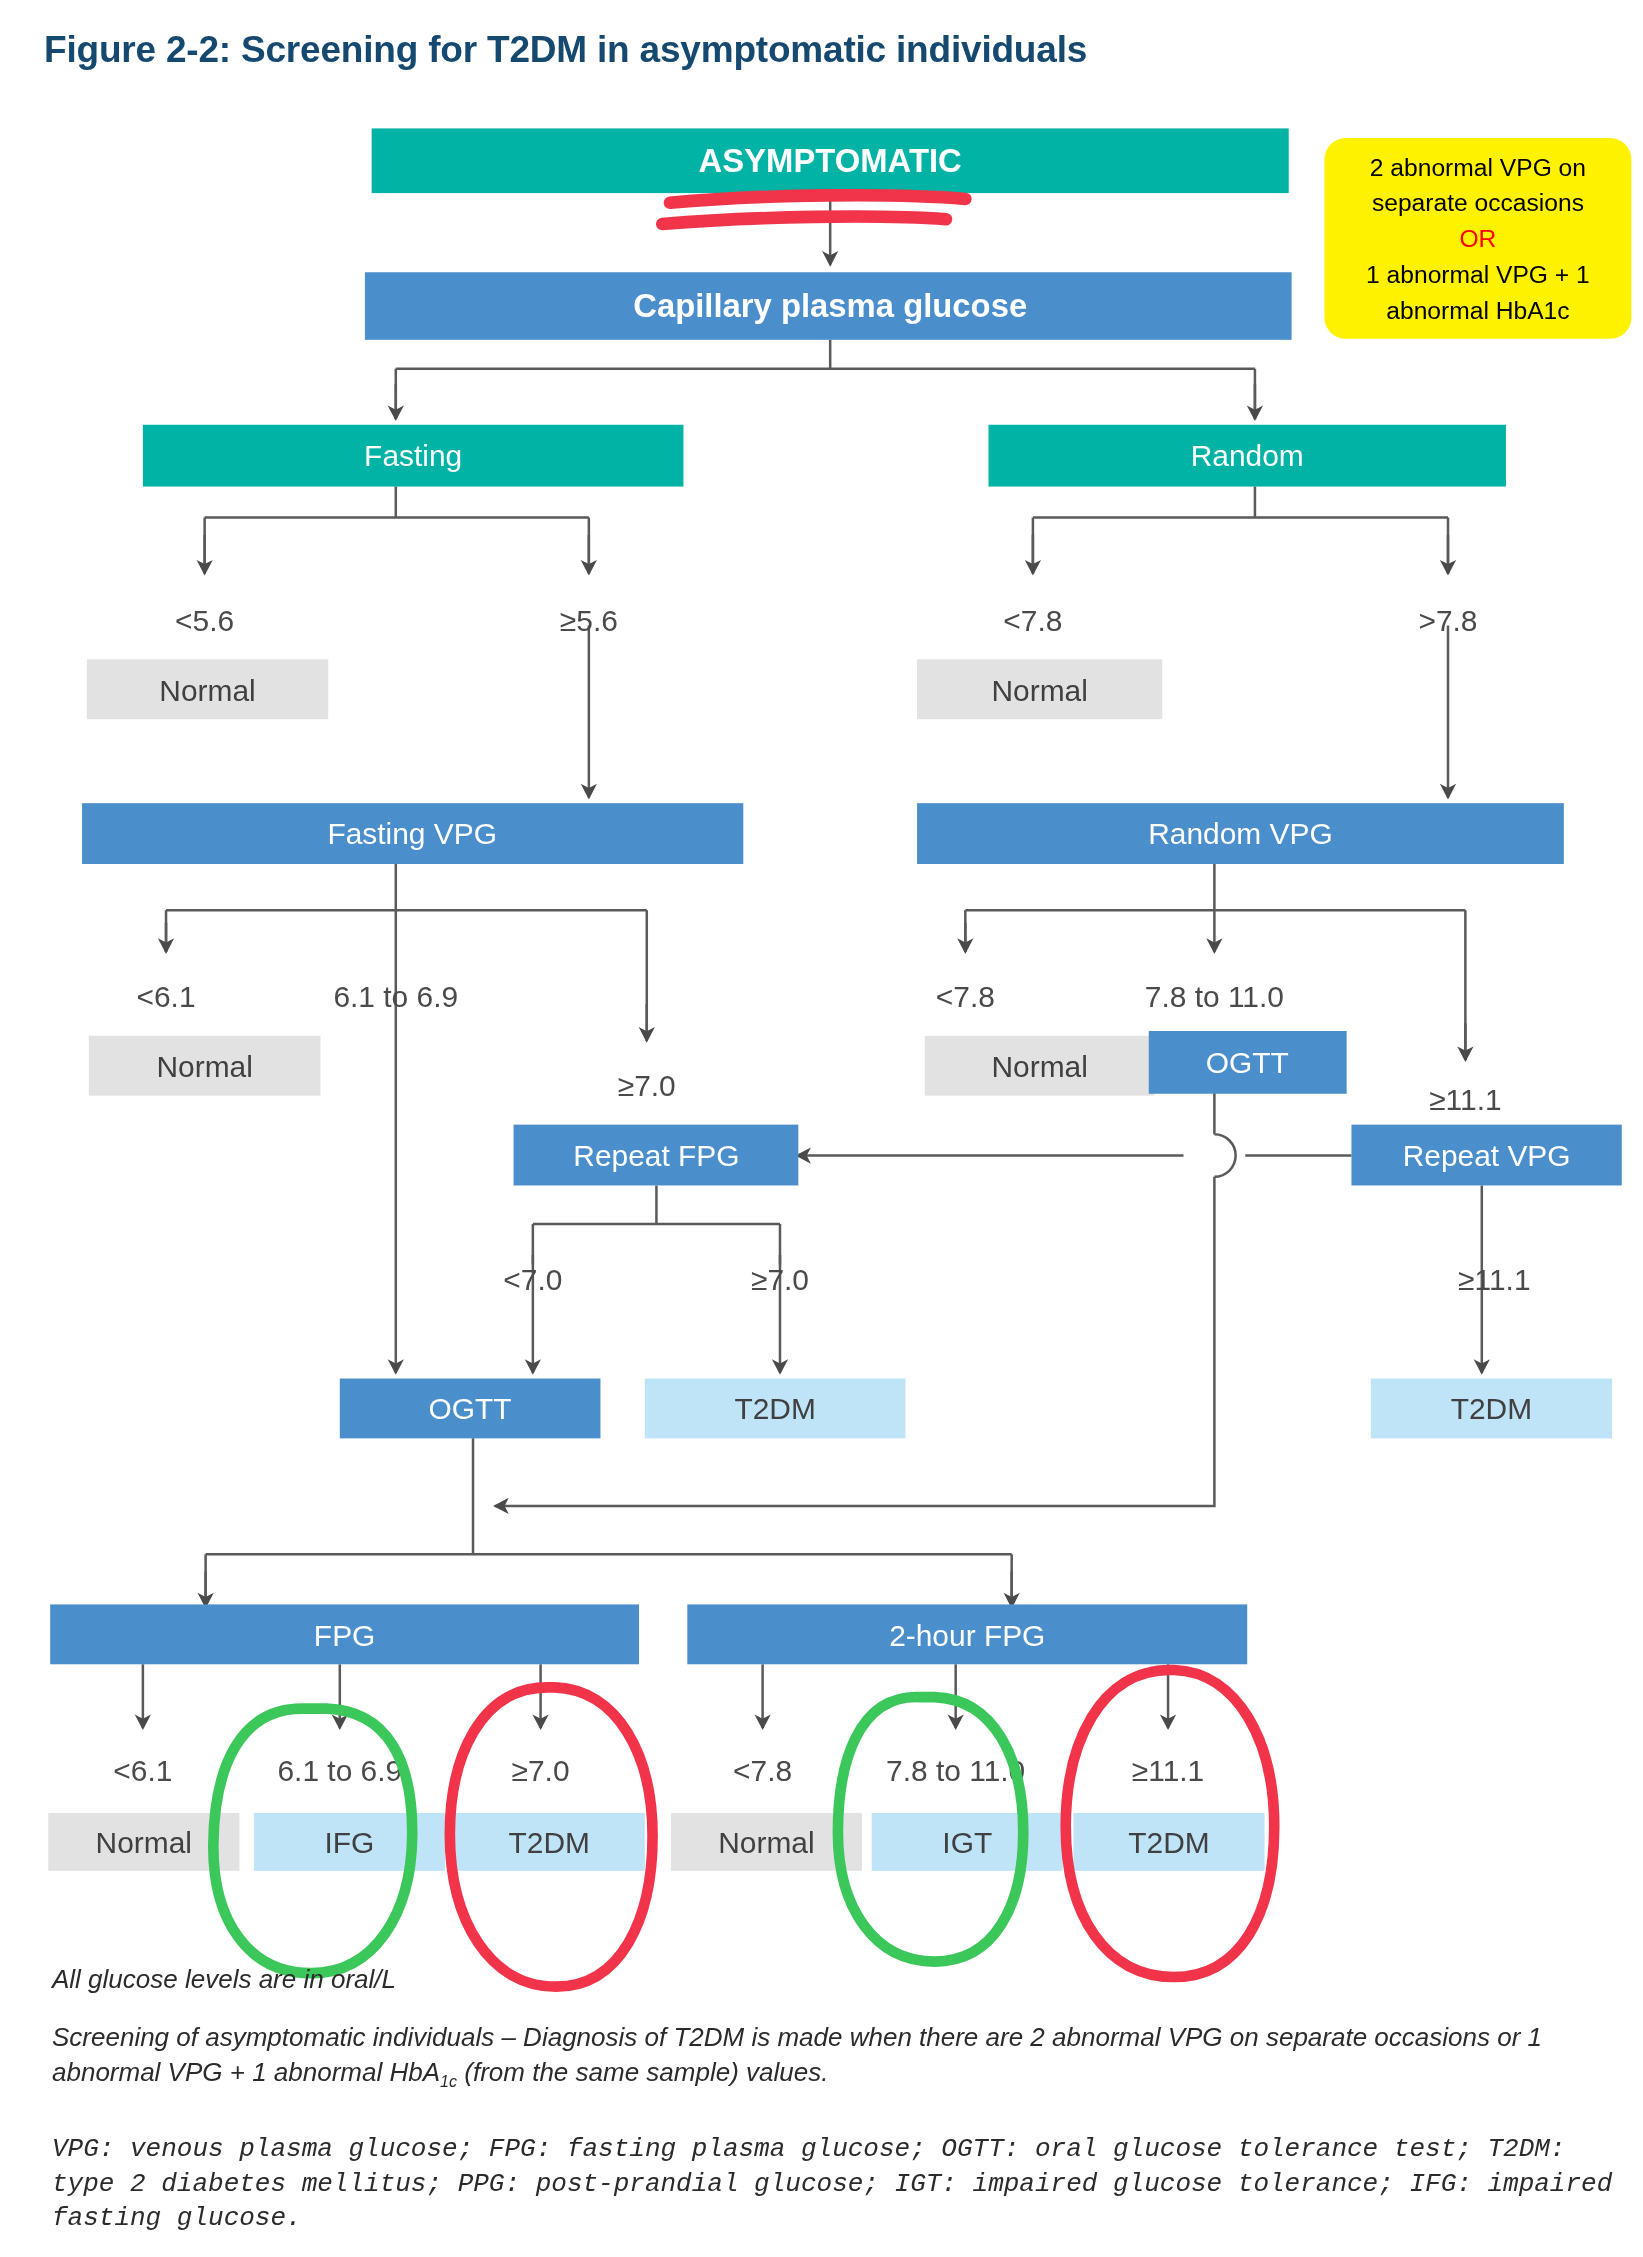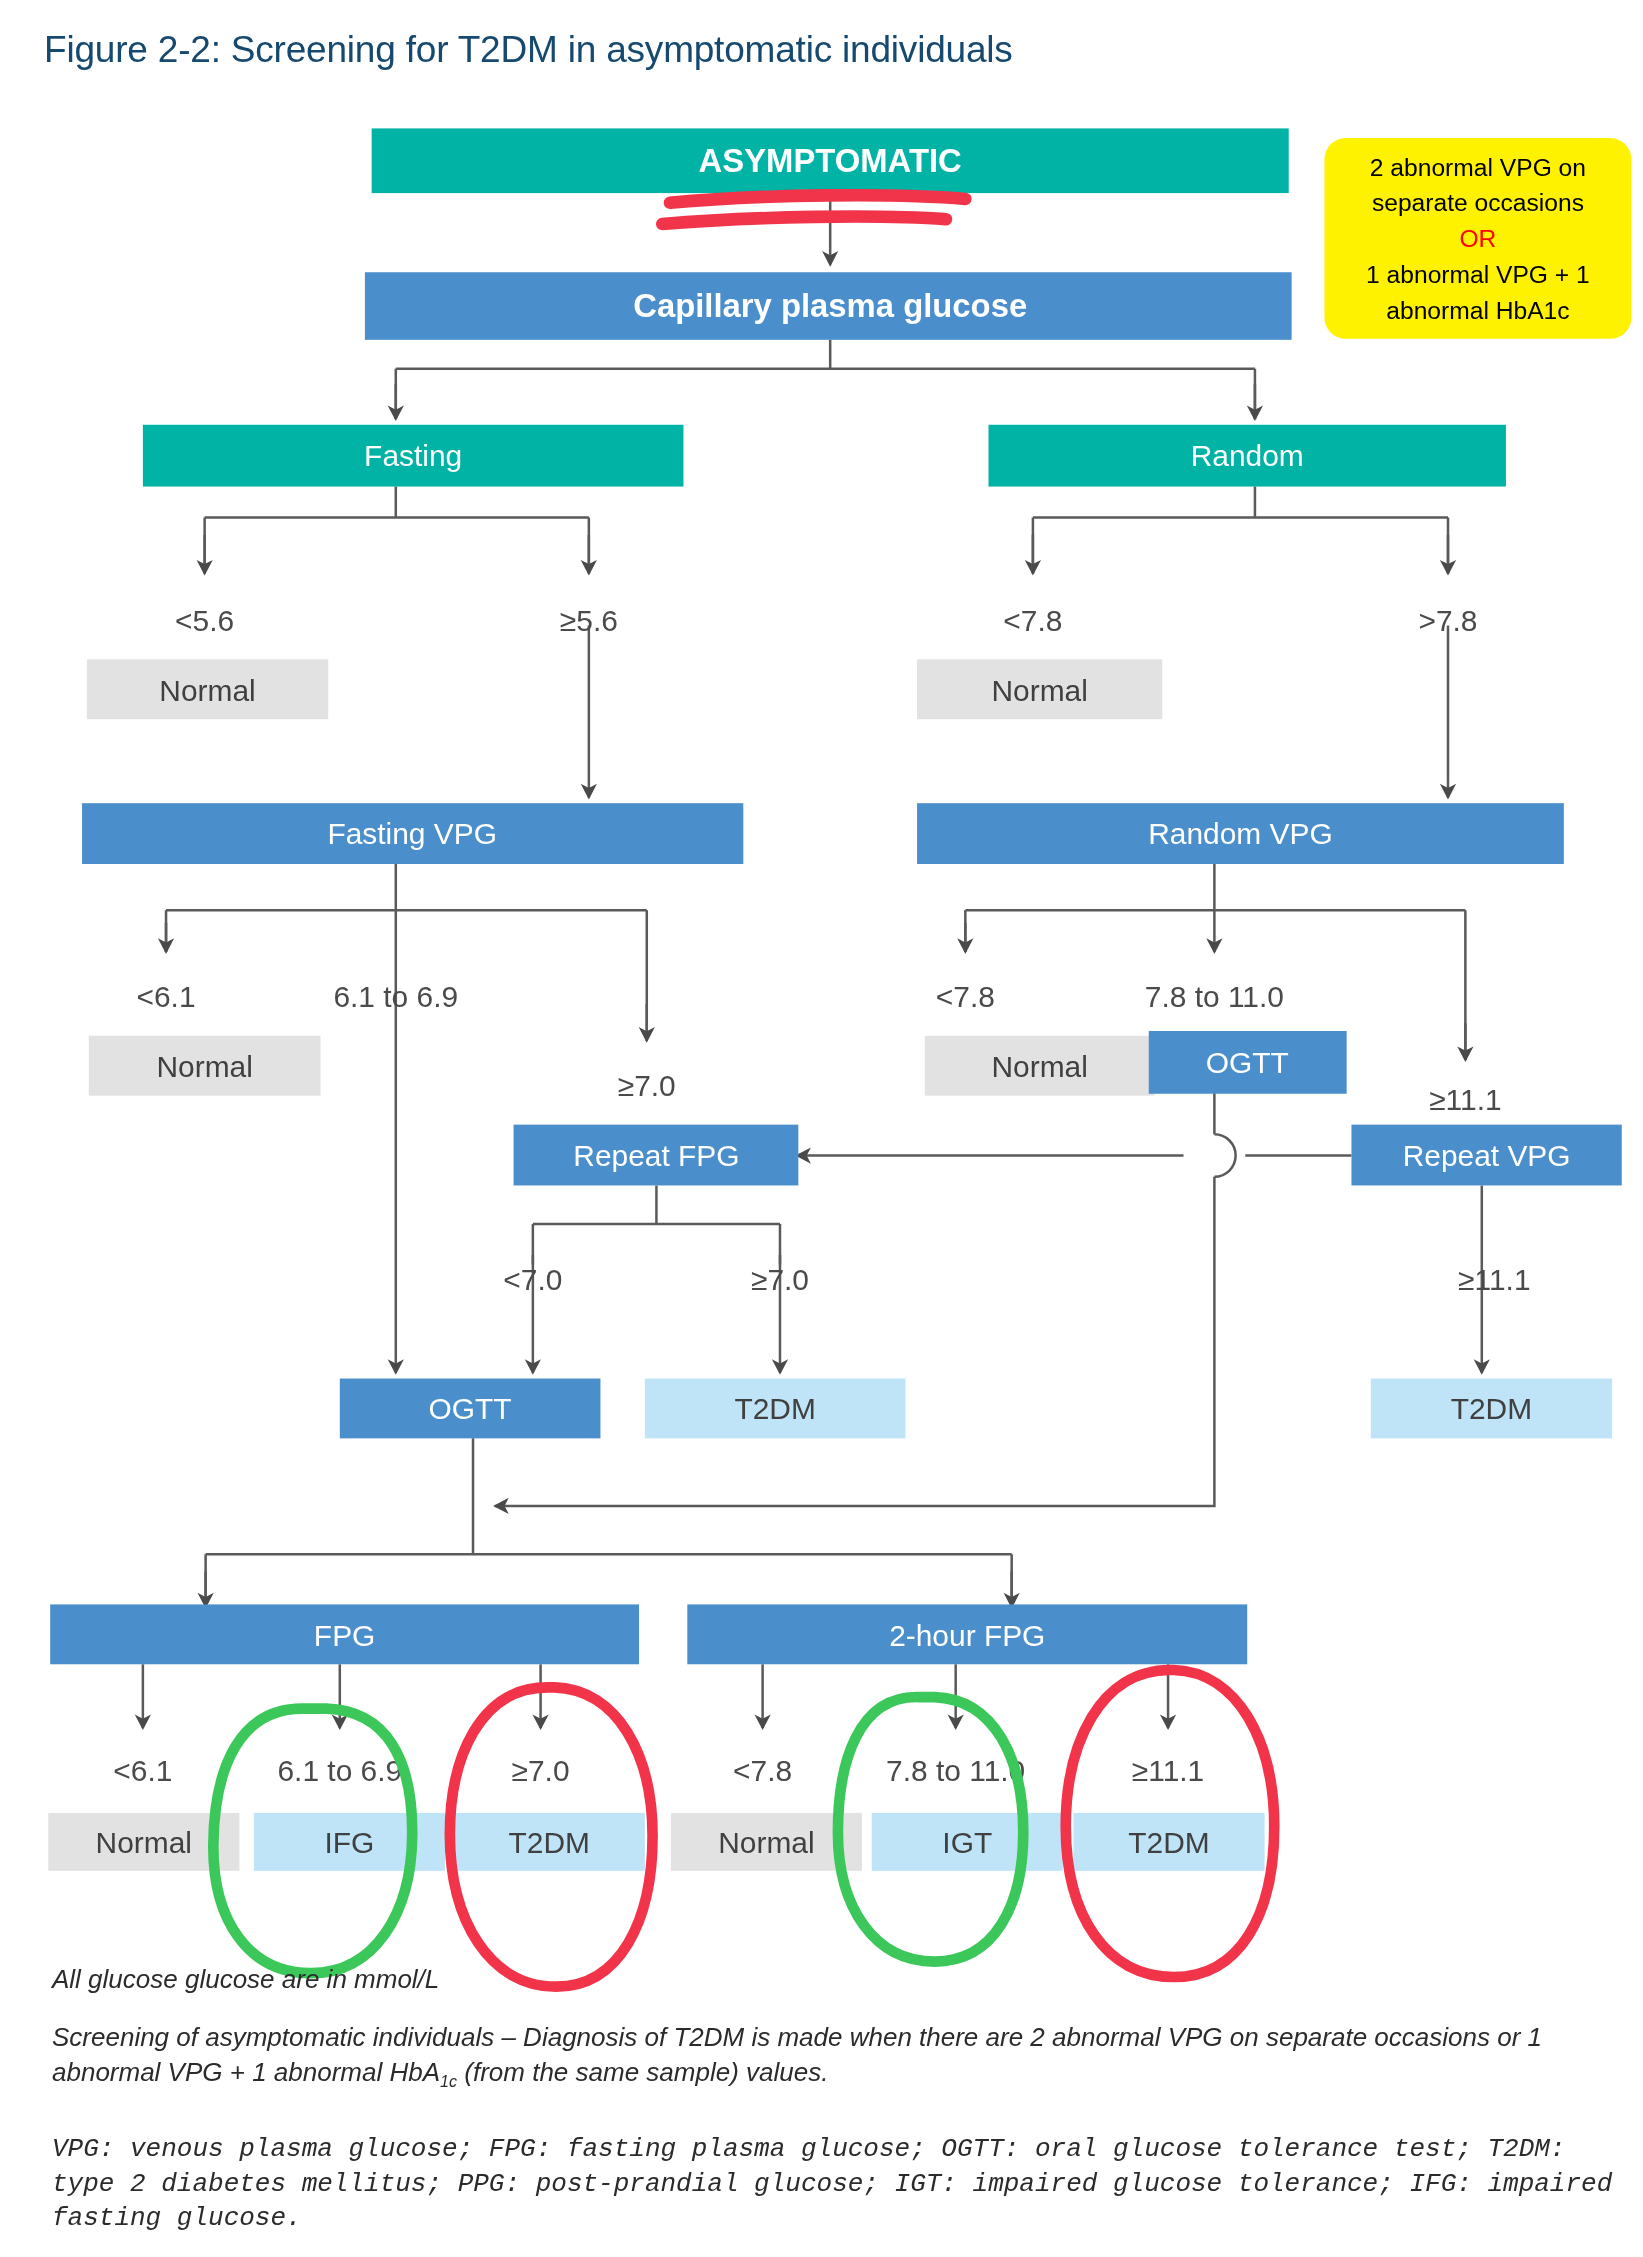--- a/index.html
+++ b/index.html
@@ -1,20 +1,20 @@
 <!DOCTYPE html>
 <html><head>
 <meta charset="utf-8">
 <style>
   html,body{margin:0;padding:0;background:#ffffff;}
   body{width:1643px;height:2257px;position:relative;
        font-family:"Liberation Sans","DejaVu Sans",sans-serif;overflow:hidden;}
   #stage{position:absolute;inset:0;width:1643px;height:2257px;}
   svg{position:absolute;top:0;left:0;width:1643px;height:2257px;}
-  .ttl{position:absolute;left:44px;top:29px;font-size:37px;font-weight:normal;
+  .ttl{position:absolute;left:44px;top:29px;font-size:37px;font-weight:bold;
        color:#16496F;letter-spacing:-0.2px;white-space:nowrap;}
   .foot{position:absolute;color:#2b2b2b;font-style:italic;font-size:26px;line-height:1.33;}
   .f1{left:52px;top:1962px;font-size:26px;}
   .f2{left:52px;top:2020px;width:1564px;}
   .f3{left:52px;top:2132px;width:1574px;font-family:Liberation Mono, monospace;}
   sub{font-size:0.62em;vertical-align:sub;}
   text{font-family:"Liberation Sans","DejaVu Sans",sans-serif;}
   .bx{font-size:31px;}
   .bxw{fill:#ffffff;}
   .bxd{fill:#404040;}
@@ -243,20 +243,20 @@
       <path d="M686,232 C780,224 912,222 980,227"></path>
     </g>
     <g fill="none" stroke-width="11" stroke-linecap="round">
       <path d="M316,1770 C248,1768 222,1832 221,1910 C220,1990 258,2044 322,2044 C388,2044 426,1982 427,1902 C428,1822 400,1772 338,1770 Z" stroke="#3CC75B"></path>
       <path d="M567,1748 C498,1748 466,1820 466,1900 C466,1990 508,2058 576,2058 C642,2058 676,1990 676,1902 C676,1818 640,1750 574,1748 Z" stroke="#F1344A"></path>
       <path d="M952,1758 C890,1756 868,1824 868,1898 C868,1976 906,2032 968,2032 C1030,2032 1060,1974 1060,1898 C1060,1822 1030,1760 968,1758 Z" stroke="#3CC75B"></path>
       <path d="M1212,1730 C1140,1730 1104,1806 1104,1892 C1104,1984 1146,2048 1216,2048 C1284,2048 1320,1984 1320,1892 C1320,1804 1282,1732 1216,1730 Z" stroke="#F1344A"></path>
     </g>
   </svg>
 
-  <div class="foot f1">All glucose glucose are in mmol/L</div>
+  <div class="foot f1">All glucose levels are in oral/L</div>
 
   <div class="foot f2"><span>Screening of asymptomatic individuals – Diagnosis of T2DM is made when there are 2 abnormal VPG on separate occasions or 1 abnormal VPG + 1 abnormal HbA</span><sub>1c</sub><span> (from the same sample) values.</span></div>
 
   <div class="foot f3">VPG: venous plasma glucose; FPG: fasting plasma glucose; OGTT: oral glucose tolerance test; T2DM: type 2 diabetes mellitus; PPG: post-prandial glucose; IGT: impaired glucose tolerance; IFG: impaired fasting glucose.</div>
 
 </div>
 
 
 </body></html>

